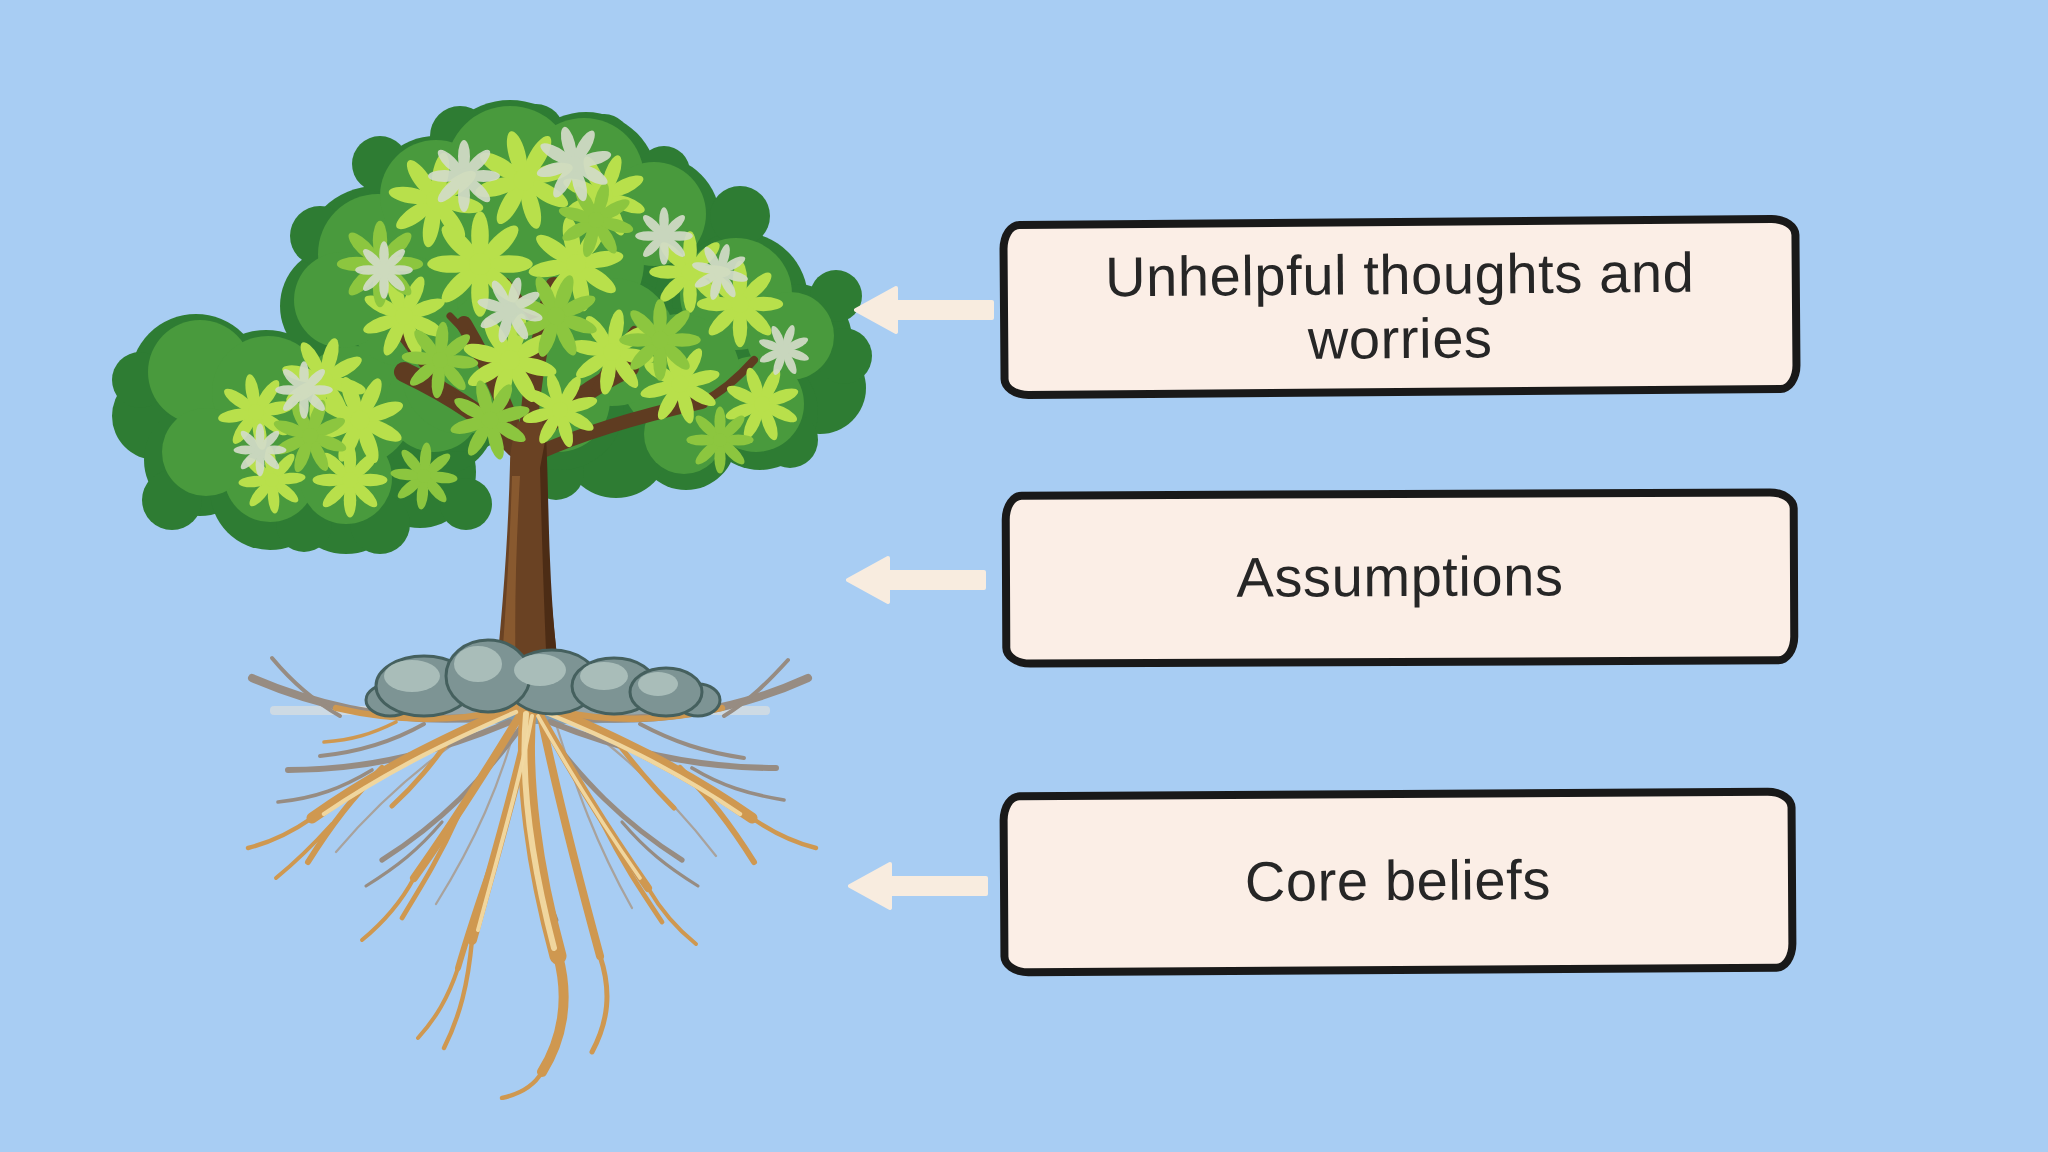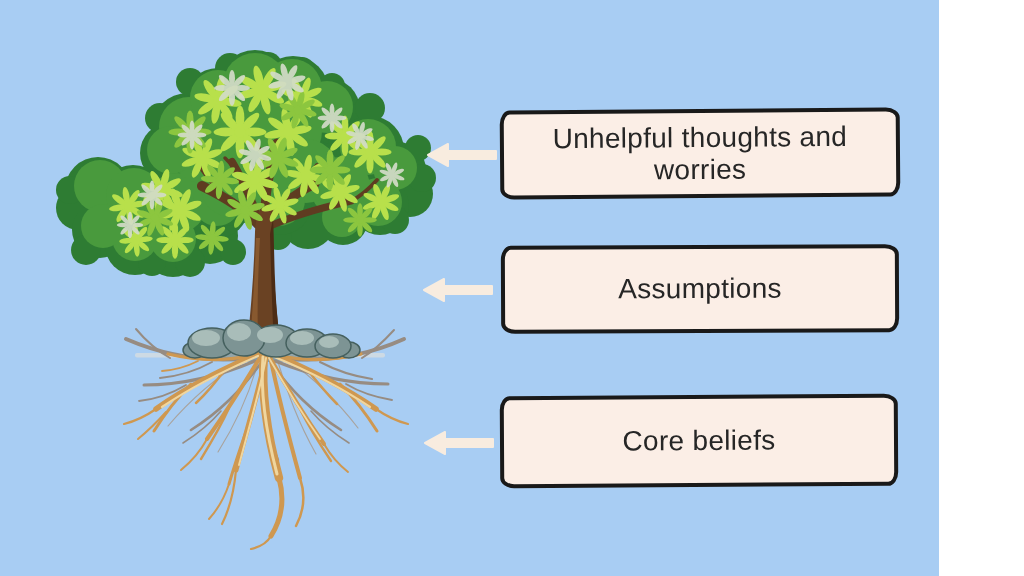--- a/index.html
+++ b/index.html
@@ -1,16 +1,16 @@
 <!DOCTYPE html>
 <html><head>
 <meta charset="utf-8">
 <style>
   html,body{margin:0;padding:0}
-  .canvas{position:relative;width:939px;height:576px;background:#a8cdf3;overflow:hidden;
+  .canvas{position:relative;width:1024px;height:576px;background:#a8cdf3;overflow:hidden;
           font-family:"Liberation Sans",sans-serif}
   .tree{position:absolute;left:40px;top:40px;width:420px;height:510px}
 
   .cnp-dark circle{fill:#2e7c33}
   .cnp-mid circle{fill:#499a3d}
   .sprayA{fill:#b8e04b}.sprayB{fill:#8cc63f}.sprayC{fill:#d3dcc8;opacity:.92}
   .branch{stroke:#5f3c21;fill:none;stroke-linecap:round}
   .trunk-main{fill:#6a4223}.trunk-shadow{fill:#4c2c15}.trunk-hl{fill:#8c5c31;opacity:.9}
   .rock{fill:#7d9494;stroke:#45605e;stroke-width:1.5}
   .rockhl{fill:#a9bdb9}

